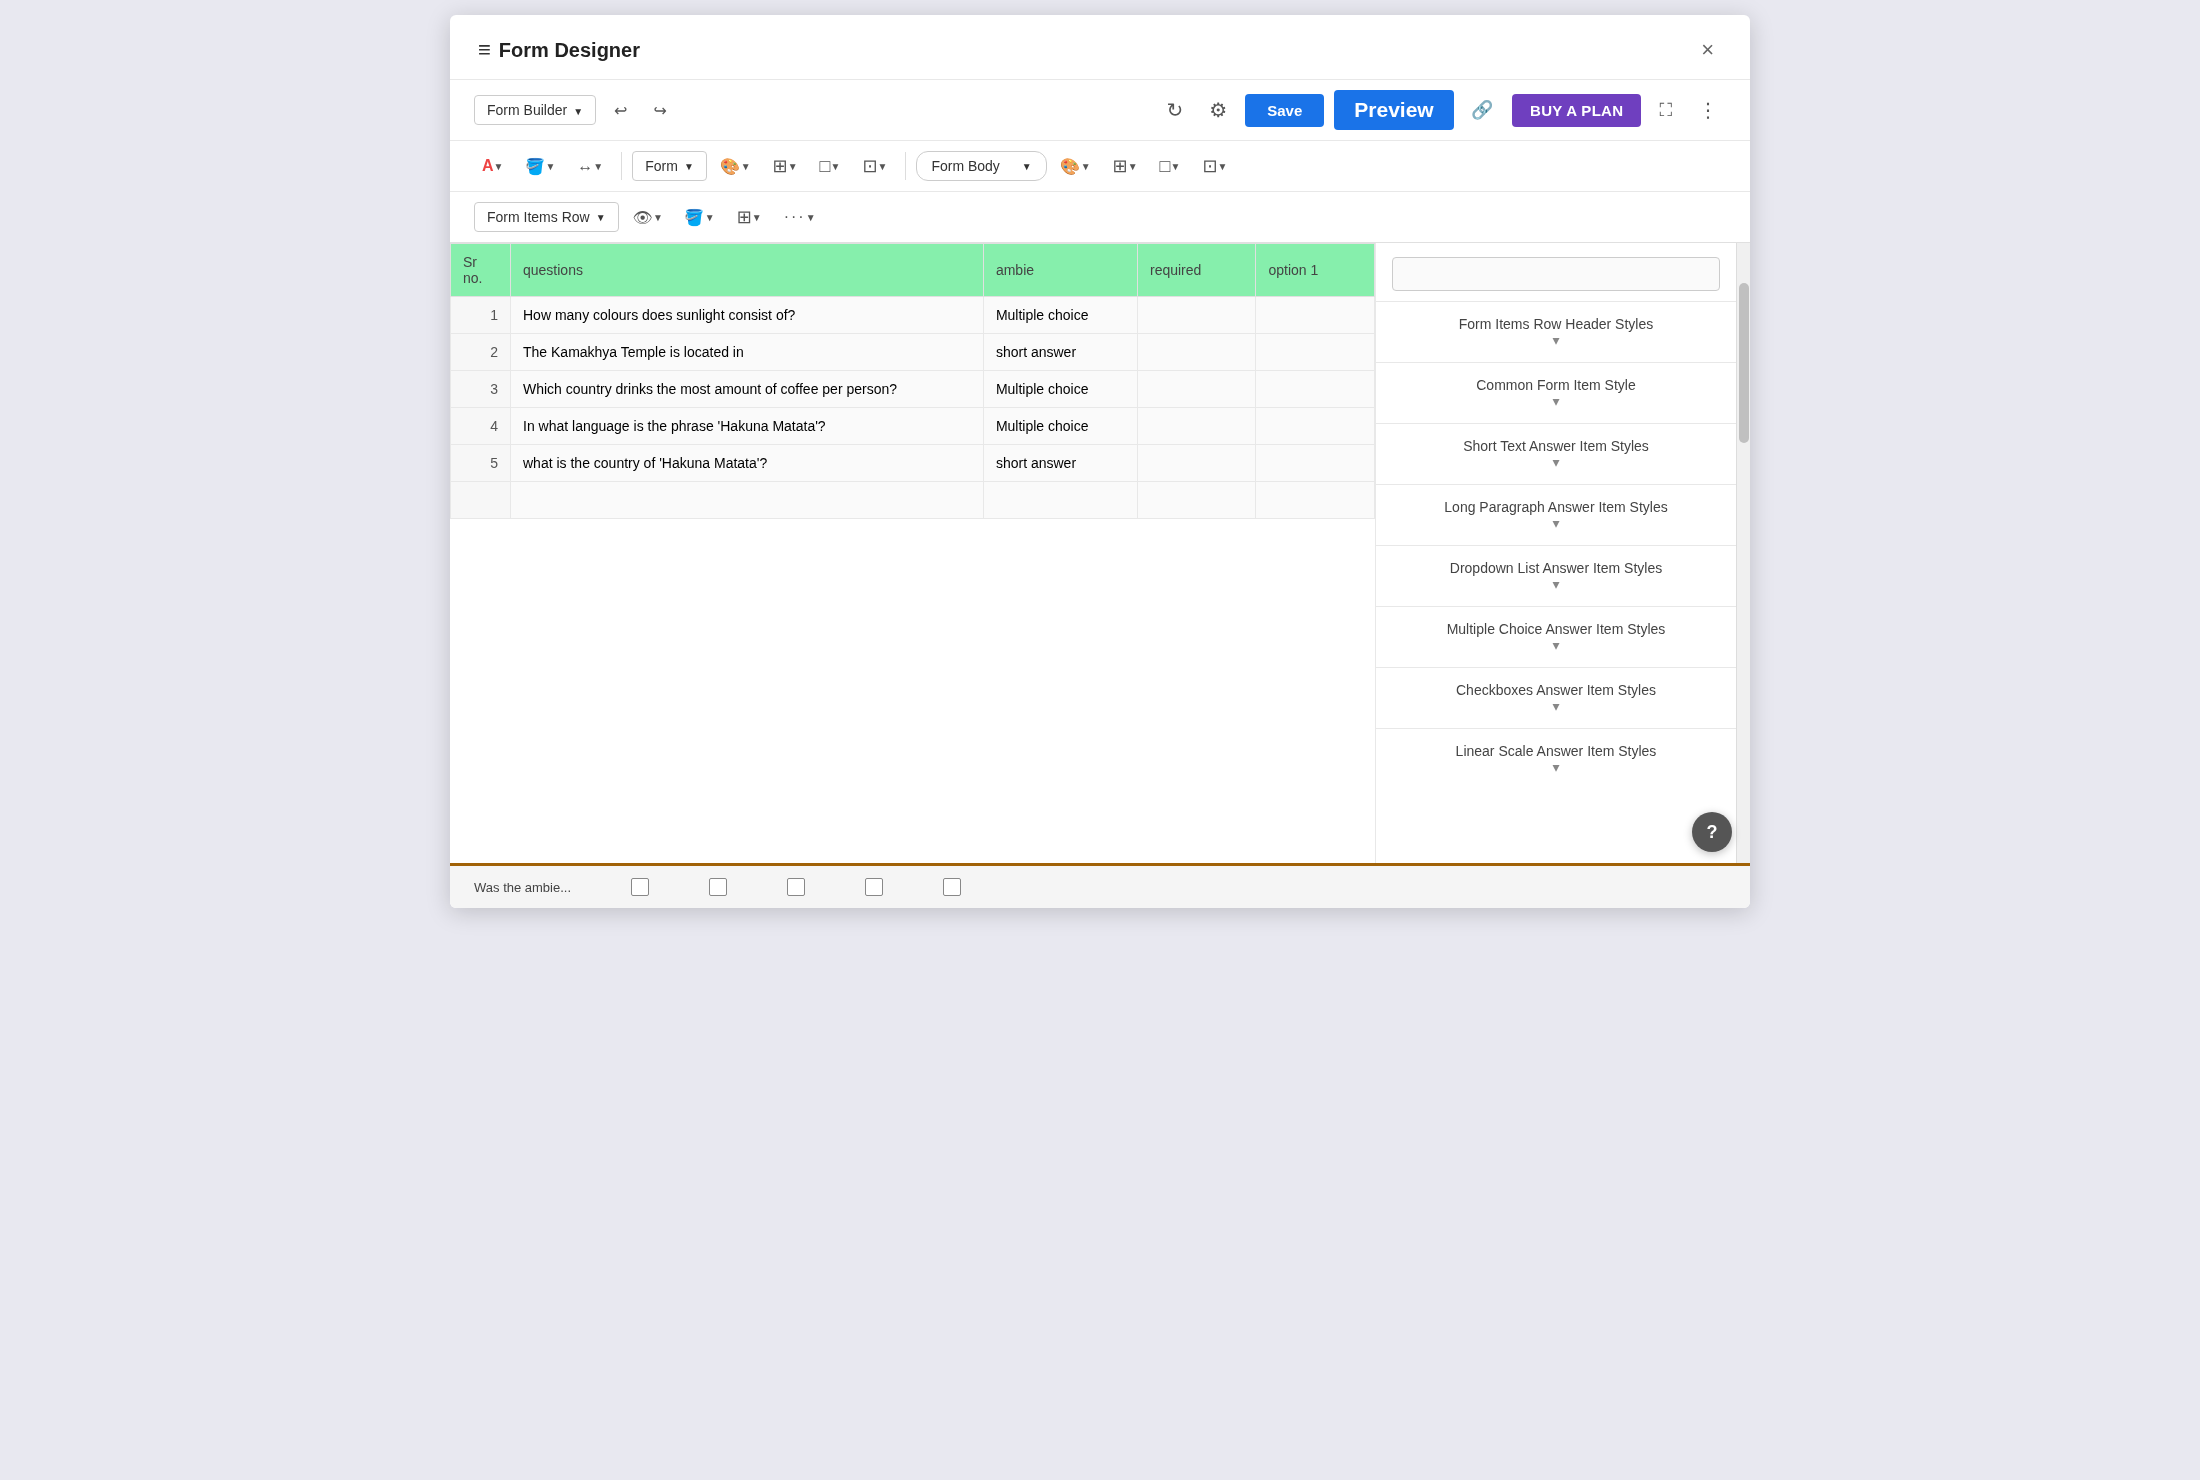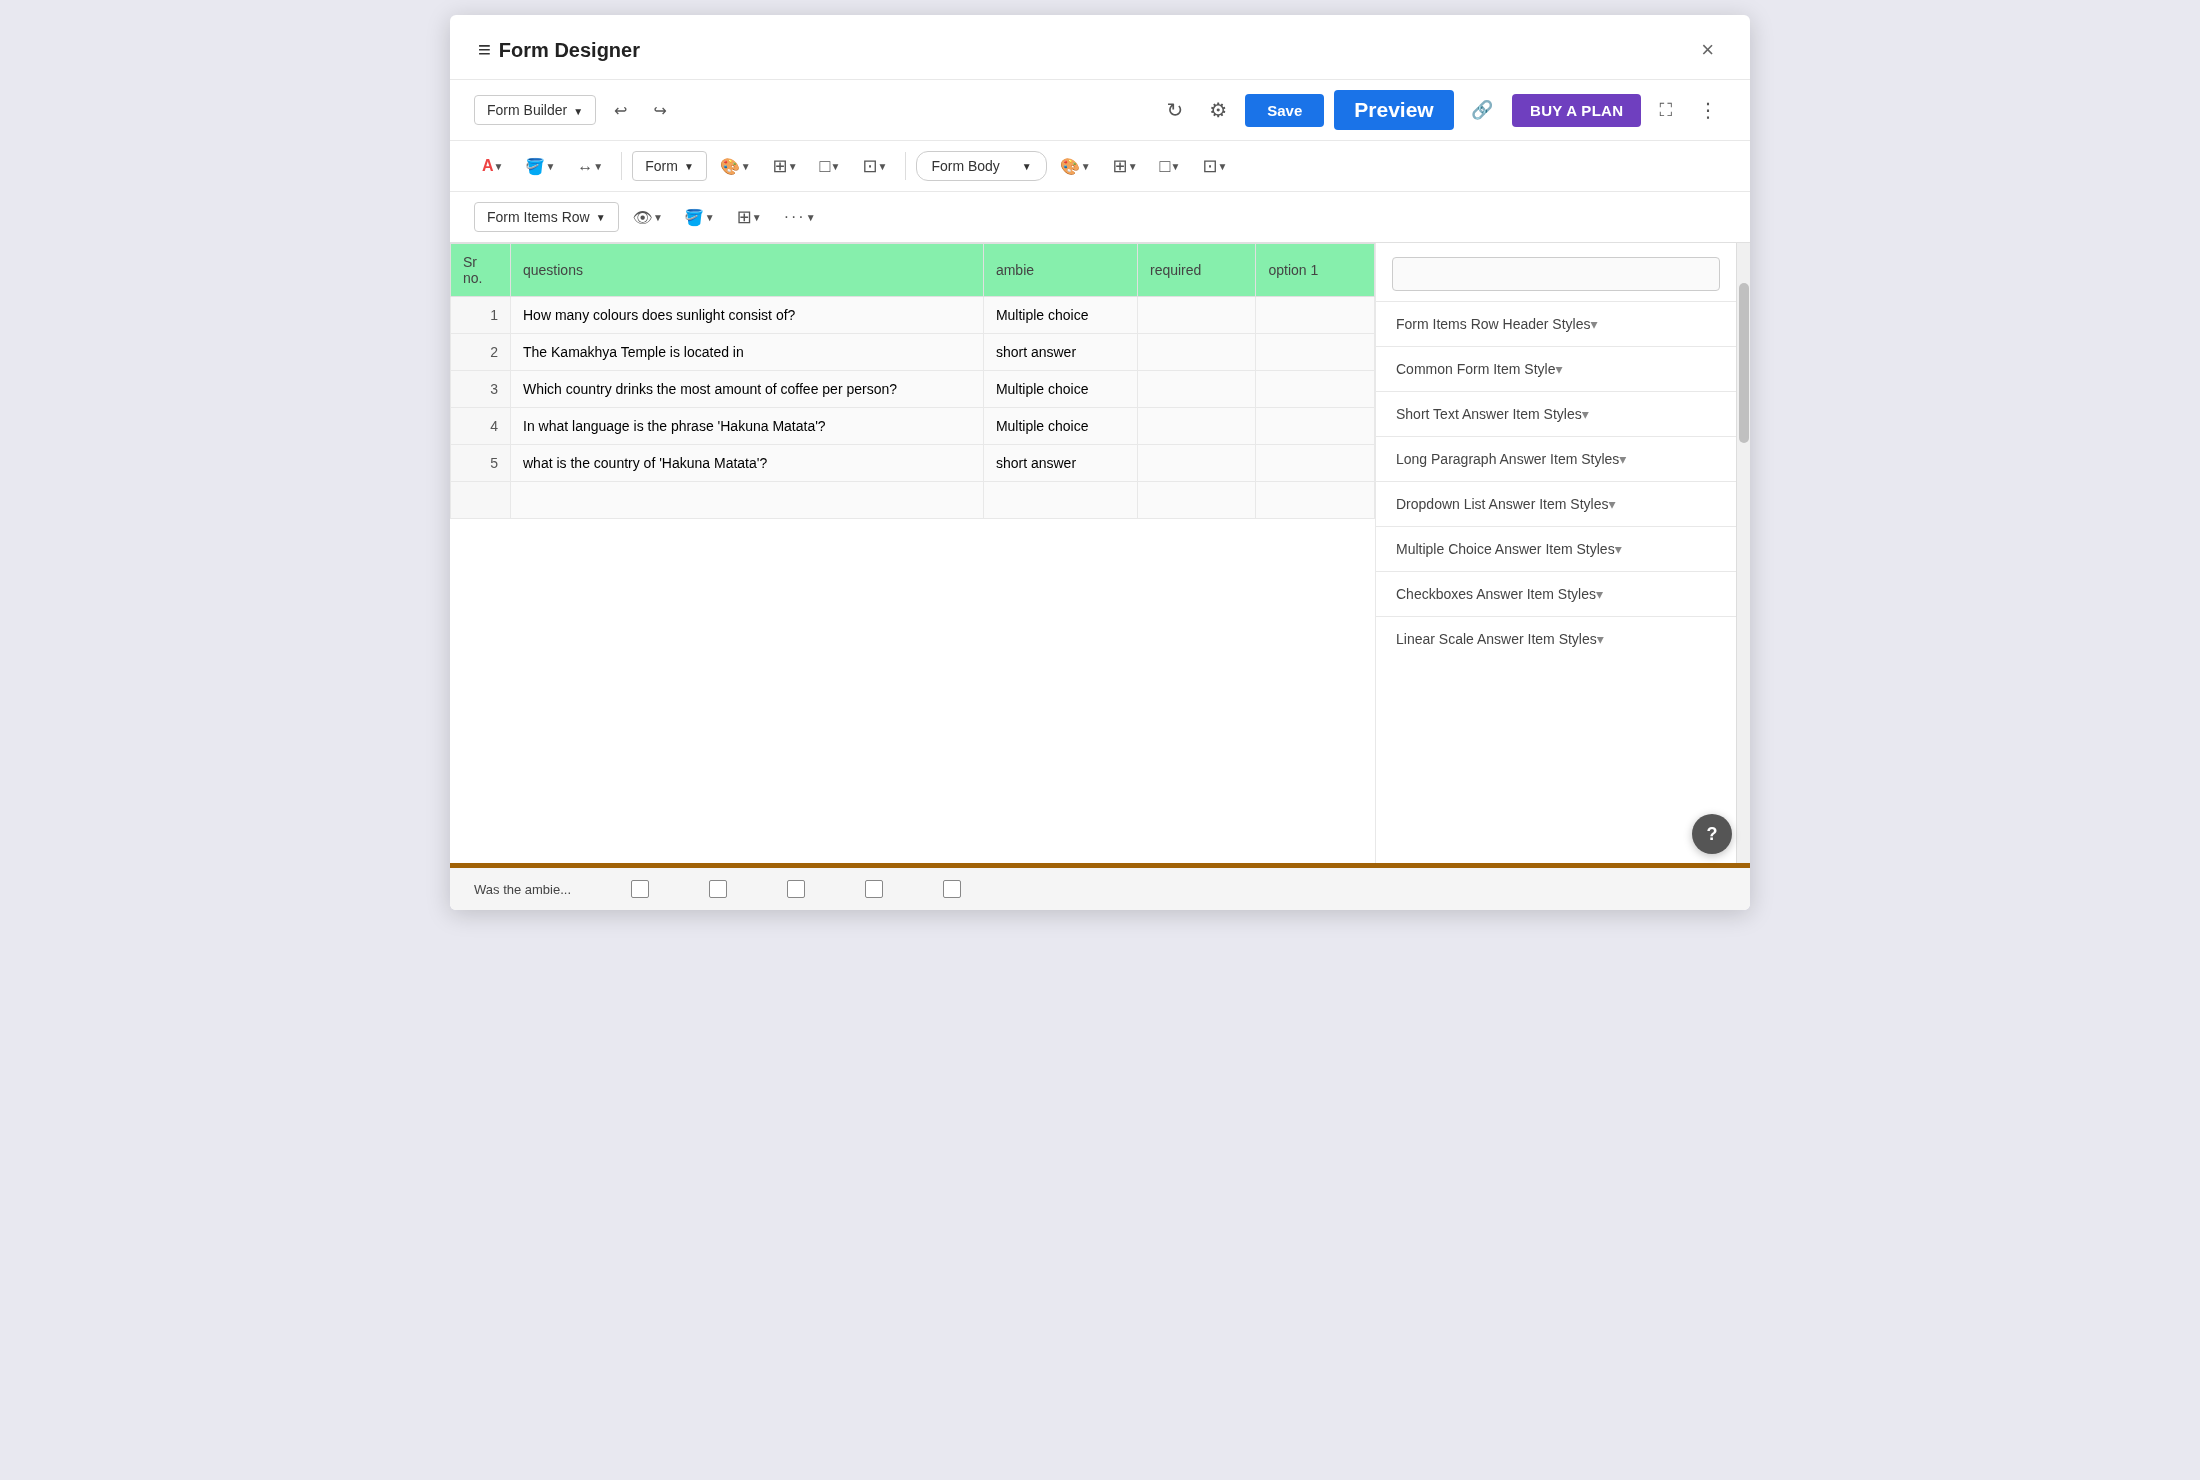--- a/index.html
+++ b/index.html
@@ -270,37 +270,38 @@
       color: #333;
     }
 
     .accordion-section {
       border-top: 1px solid #e8e8e8;
     }
 
     .accordion-header {
       display: flex;
       align-items: center;
-      justify-content: flex-start;
+      justify-content: space-between;
       padding: 14px 20px;
       cursor: pointer;
       background: #fff;
       font-size: 14px;
       color: #444;
+      flex-direction: column;
     }
 
     .chevron-icon {
       font-size: 14px;
       color: #888;
     }
 
     
     .bottom-bar {
       background: #f5f5f5;
-      border-top: 5px solid #a16207;
+      border-top: 3px solid #a16207;
       padding: 12px 24px;
       display: flex;
       align-items: center;
       gap: 60px;
       font-size: 13px;
       color: #444;
     }
 
     .checkbox-item {
       width: 18px;

